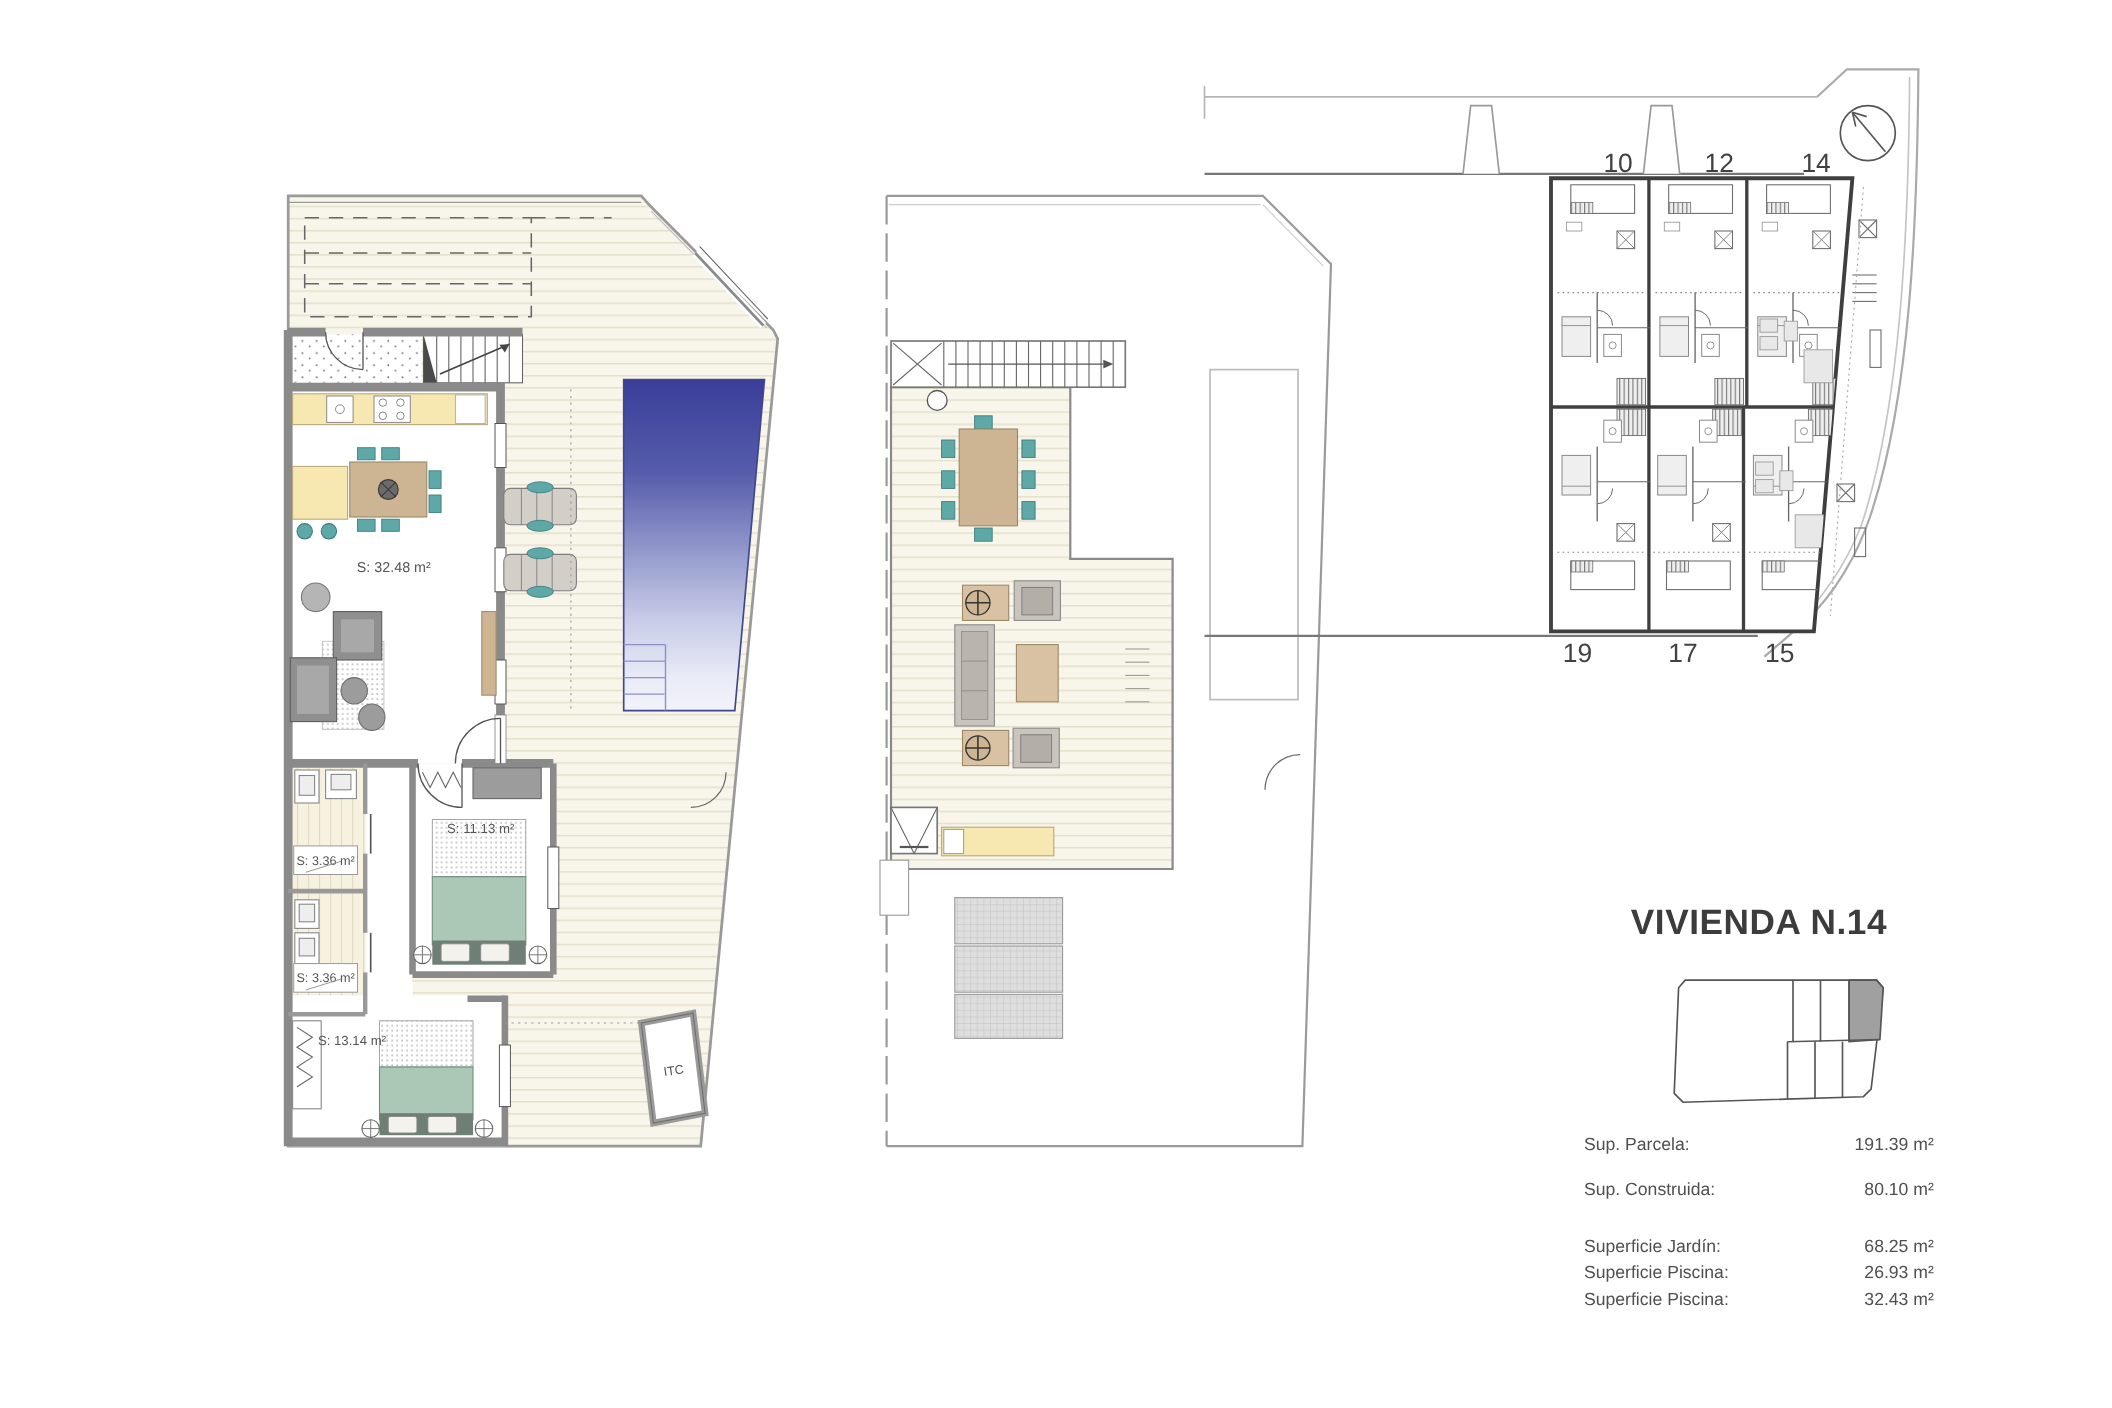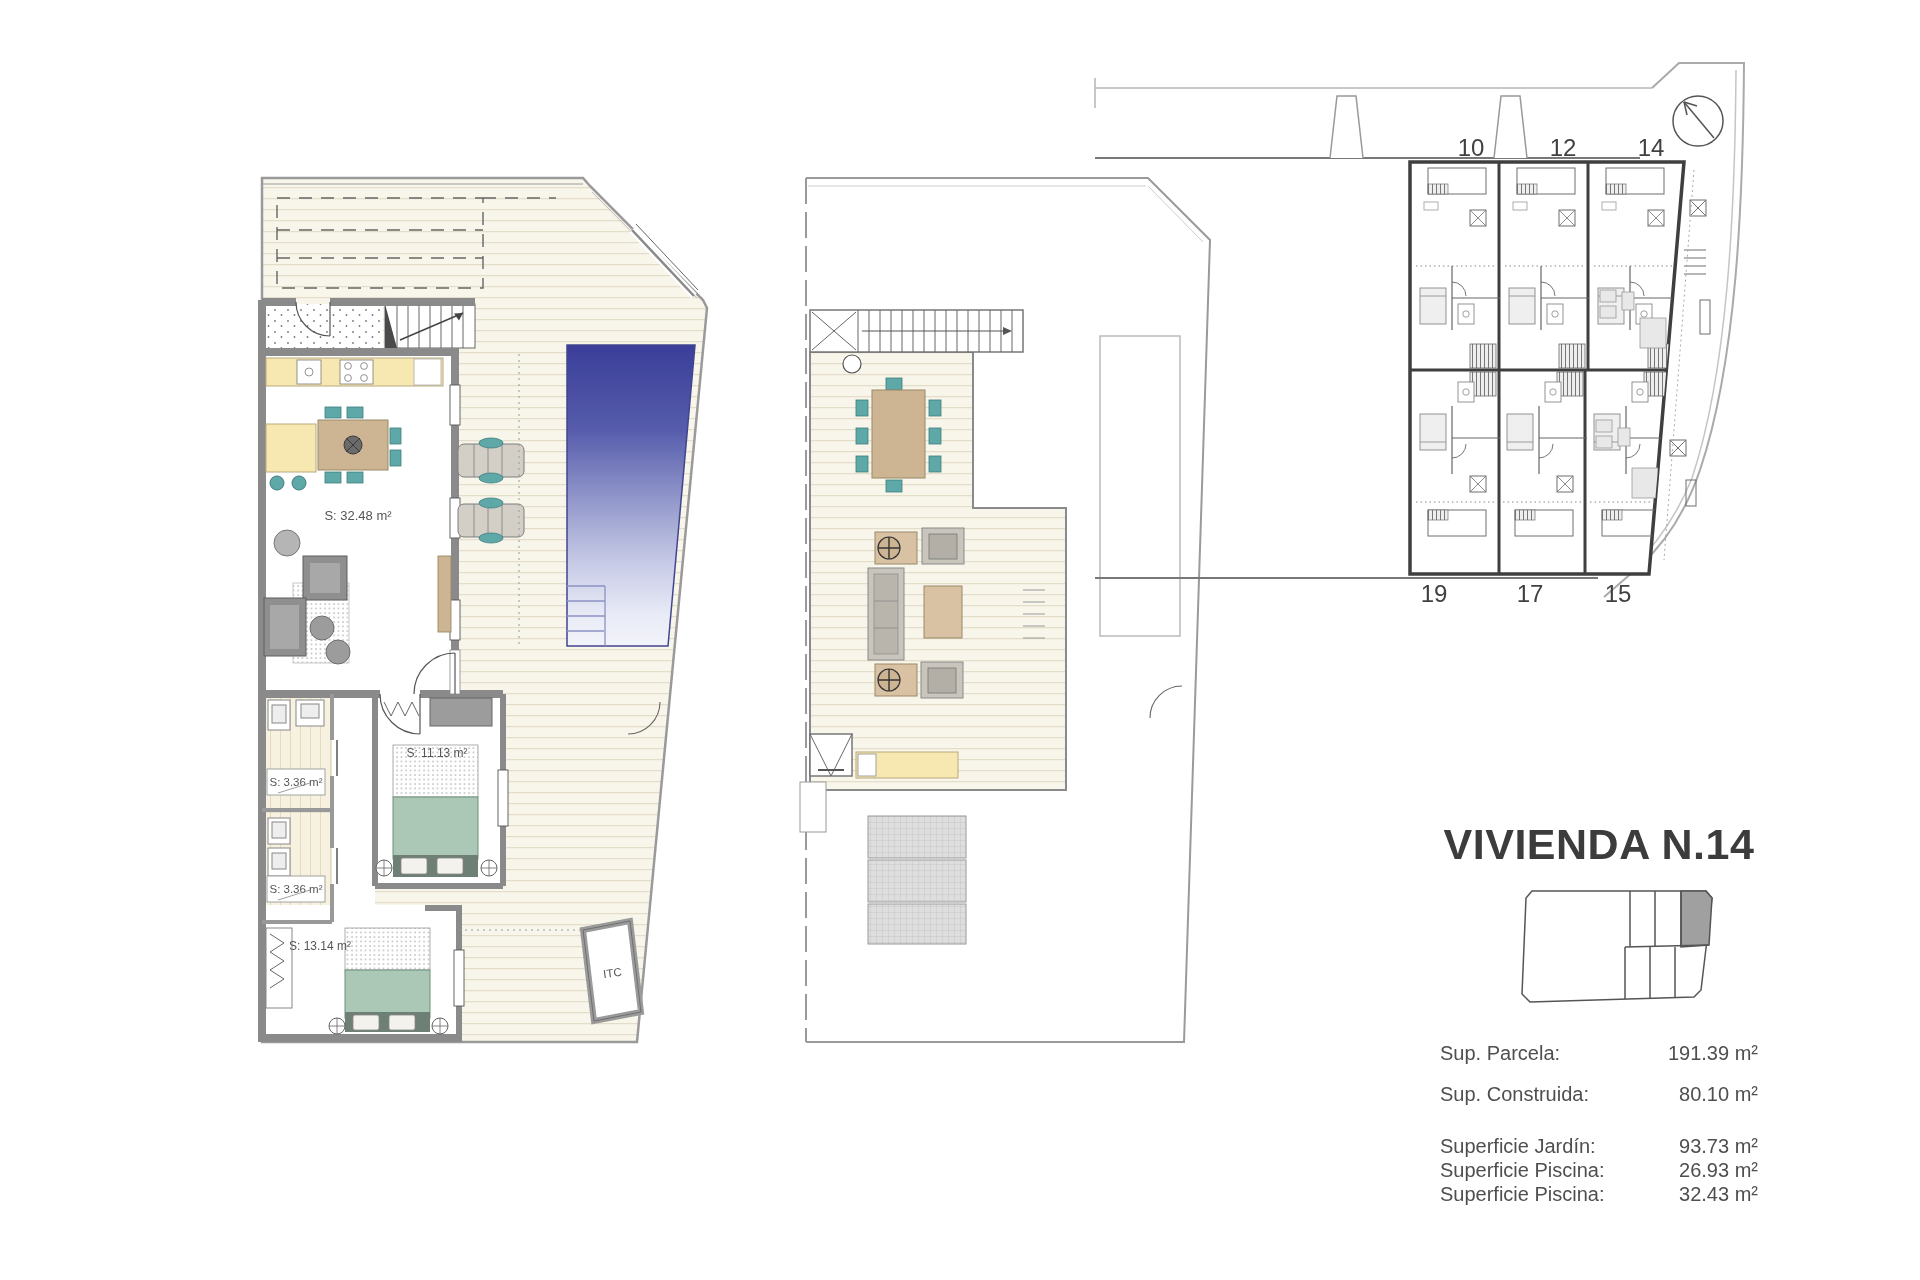--- a/index.html
+++ b/index.html
@@ -1,22 +1,22 @@
 <!DOCTYPE html>
 <html><head>
 <meta charset="utf-8">
 <style>
   html,body{margin:0;padding:0;background:#fff;}
   .stage{position:relative;width:1920px;height:1280px;background:#ffffff;overflow:hidden;
          font-family:"Liberation Sans", sans-serif;}
   .stage svg{position:absolute;left:0;top:0;}
   .info-panel{position:absolute;left:1440px;top:820px;width:318px;}
-  .info-title{font-size:43px;font-weight:bold;color:#3c3c3c;text-align:center;letter-spacing:.5px;}
+  .info-title{font-size:32px;font-weight:bold;color:#3c3c3c;text-align:center;letter-spacing:.5px;}
   .spec-list{margin-top:172px;}
-  .spec-row{display:flex;justify-content:space-between;font-size:20px;color:#4f4f4f;line-height:24px;}
+  .spec-row{display:flex;justify-content:space-between;font-size:16px;color:#4f4f4f;line-height:24px;}
   .spec-row.gap-lg{margin-top:17px;gap:11px;}
   .spec-row.gap-md{margin-top:28px;}
   text{font-family:"Liberation Sans", sans-serif;fill:#555;}
   .unit-num{font-size:24px;fill:#414141;}
   .area-label{font-size:13px;}
   .area-label-sm{font-size:11.5px;}
 </style>
 </head>
 <body>
 
@@ -502,21 +502,21 @@
     <div class="spec-row">
       <span>Sup. Parcela:</span>
       <span>191.39 m²</span>
     </div>
     <div class="spec-row gap-lg">
       <span>Sup. Construida:</span>
       <span>80.10 m²</span>
     </div>
     <div class="spec-row gap-md">
       <span>Superficie Jardín:</span>
-      <span>93.73 m²</span>
+      <span>68.25 m²</span>
     </div>
     <div class="spec-row">
       <span>Superficie Piscina:</span>
       <span>26.93 m²</span>
     </div>
     <div class="spec-row">
       <span>Superficie Piscina:</span>
       <span>32.43 m²</span>
     </div>
   </div>

